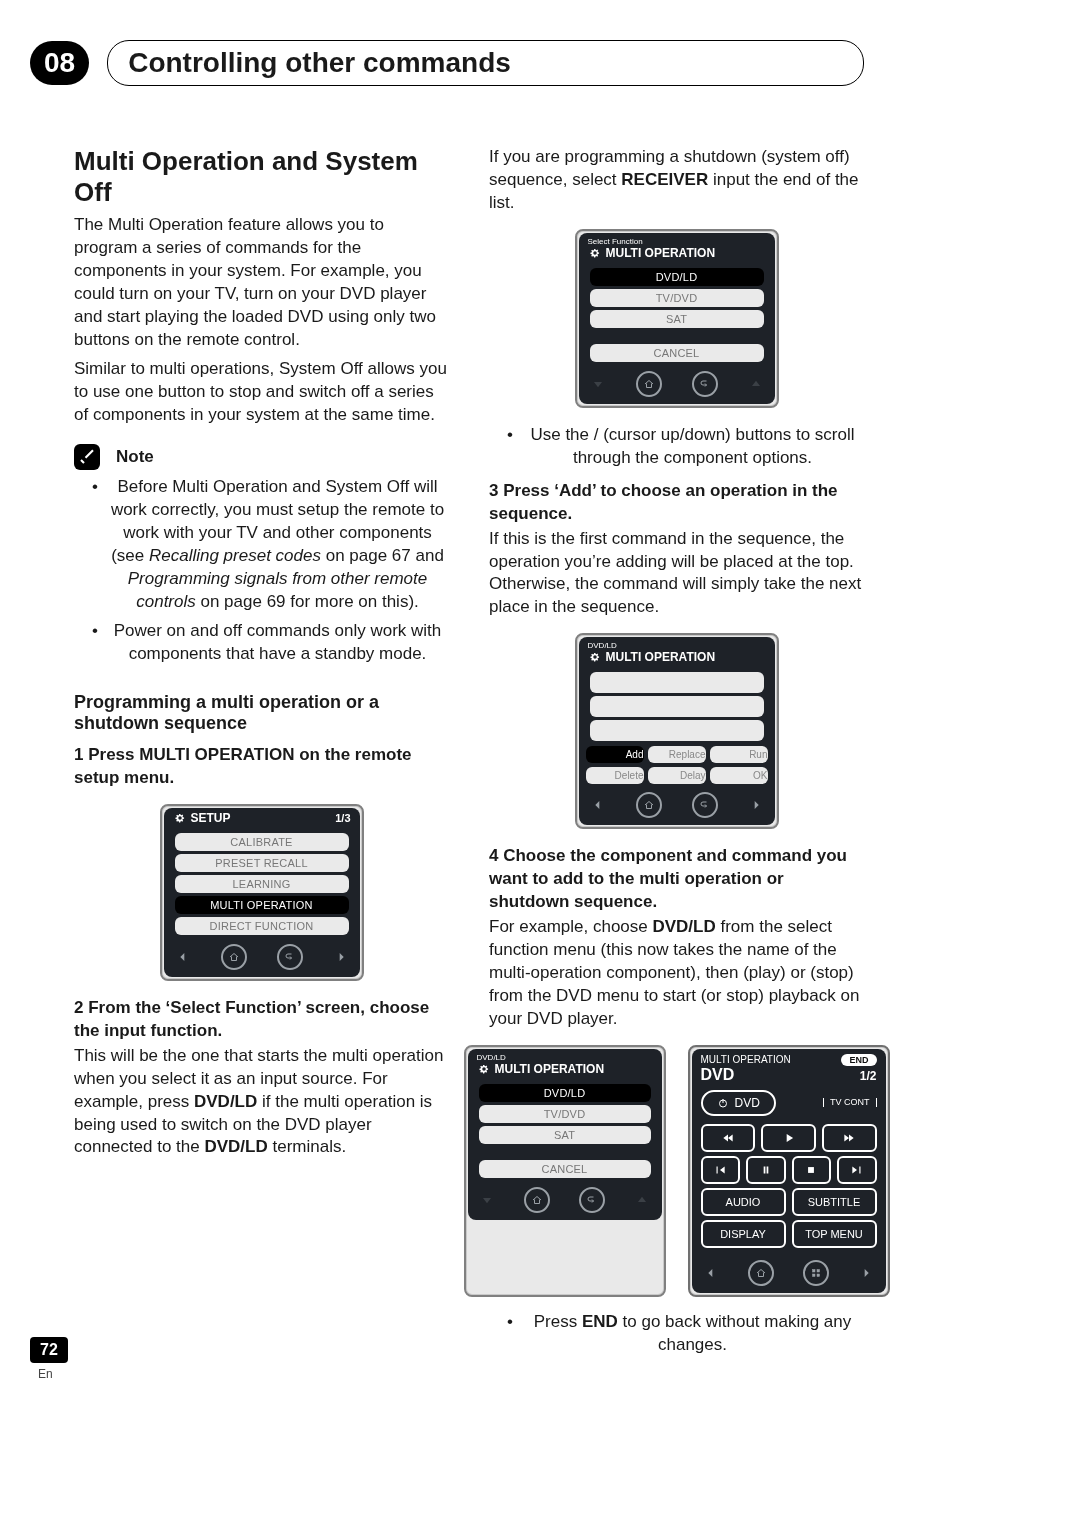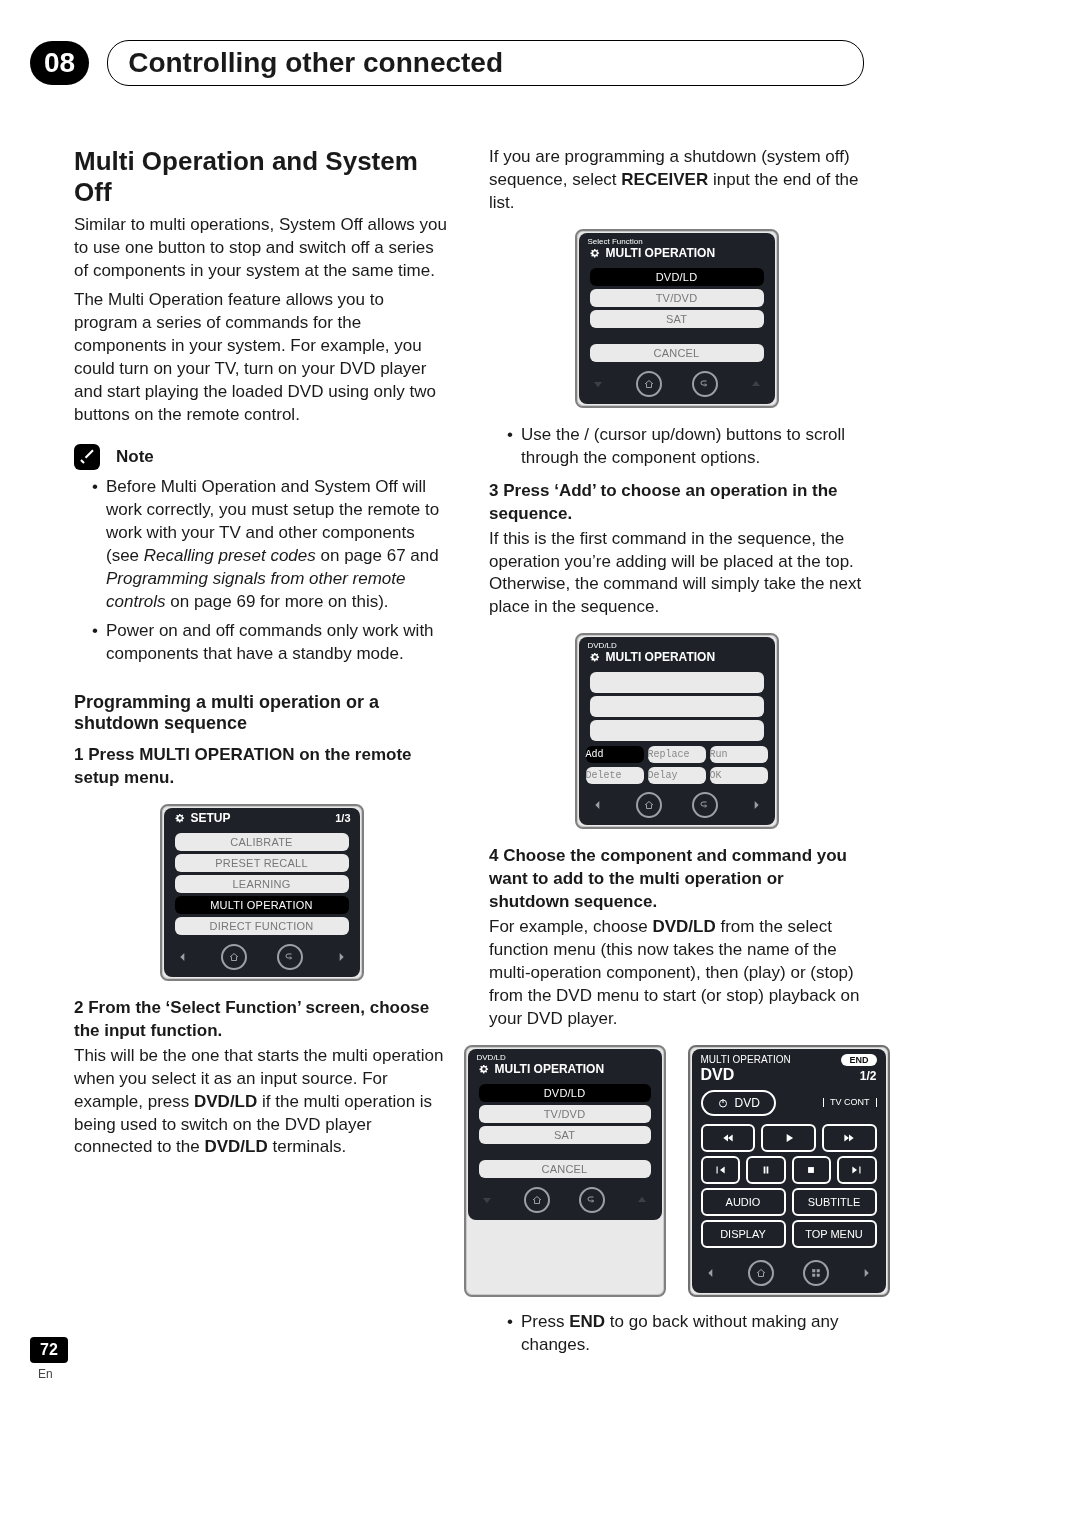--- a/index.html
+++ b/index.html
@@ -74,21 +74,21 @@
   }
   .note-icon {
     background: #000;
     color: #fff;
     border-radius: 6px;
     width: 26px; height: 26px;
     display: flex; align-items:center; justify-content:center;
   }
   .note-icon svg { width: 18px; height: 18px; fill: #fff; }
   .note-word { font-weight:700; font-size: 17px; }
-  ul.bullets { list-style: none; padding: 0 0 0 18px; margin: 0; }
+  ul.bullets { list-style: none; padding: 0 0 0 18px; margin: 0; text-align: center; }
   ul.bullets > li { position: relative; padding-left: 14px; }
   ul.bullets > li::before {
     content: "•"; position: absolute; left: 0; top: 0;
   }
   em.ital { font-style: italic; }
   b { font-weight: 700; }
 
   
   .lcd {
     border: 2px solid #808080;
@@ -121,21 +121,21 @@
     font-size:11px;
     padding:3px 0;
     margin:3px 4px;
     letter-spacing:.02em;
   }
   .lcd-item.sel { background:#000; color:#fff; }
   .lcd-item.empty { background:#eaeaea; height:15px; }
   .lcd-btnrow { display:flex; gap:4px; padding:0 4px; flex-wrap:wrap; }
   .lcd-btn {
     flex:1; background:#eaeaea; color:#888;
-    border-radius:6px; font-size:10px; text-align:left; padding:3px 0; margin:2px 0;font-family:Liberation Mono, monospace;
+    border-radius:6px; font-size:10px; text-align:right; padding:3px 0; margin:2px 0;
   }
   .lcd-btn.sel { background:#000; color:#fff; }
   .lcd-bottom {
     display:flex; align-items:center; justify-content:space-between;
     padding:6px 8px 4px 8px; gap:8px;
   }
   .arrow { width:16px; height:16px; fill:#9aa0a6; }
   .arrow.dark { fill:#3b4046; }
   .circ { width:22px; height:22px; border:2px solid #9aa0a6; border-radius:50%;
           display:flex; align-items:center; justify-content:center; }
@@ -187,29 +187,29 @@
     position:absolute; left:38px; bottom:22px;
     font-size:12px; color:#444;
   }
 </style>
 </head>
 <body>
 
 <div class="page">
   <div class="chapter-bar">
     <span class="chapter-num">08</span>
-    <span class="chapter-title">Controlling other connected</span>
+    <span class="chapter-title">Controlling other commands</span>
   </div>
 
   <div class="columns">
 
     <div class="col">
       <h1 class="section">Multi Operation and System Off</h1>
+      <p>The Multi Operation feature allows you to program a series of commands for the components in your system. For example, you could turn on your TV, turn on your DVD player and start playing the loaded DVD using only two buttons on the remote control.</p>
       <p>Similar to multi operations, System Off allows you to use one button to stop and switch off a series of components in your system at the same time.</p>
-      <p>The Multi Operation feature allows you to program a series of commands for the components in your system. For example, you could turn on your TV, turn on your DVD player and start playing the loaded DVD using only two buttons on the remote control.</p>
 
       <div class="note-head">
         <span class="note-icon">
           <svg viewBox="0 0 24 24">
               <path d="M3 17l4 4 2-2-4-4-2 2zm18-13l-2-2-10 10 2 2 10-10z"></path>
             </svg>
         </span>
         <span class="note-word">Note</span>
       </div>
       <ul class="bullets">

